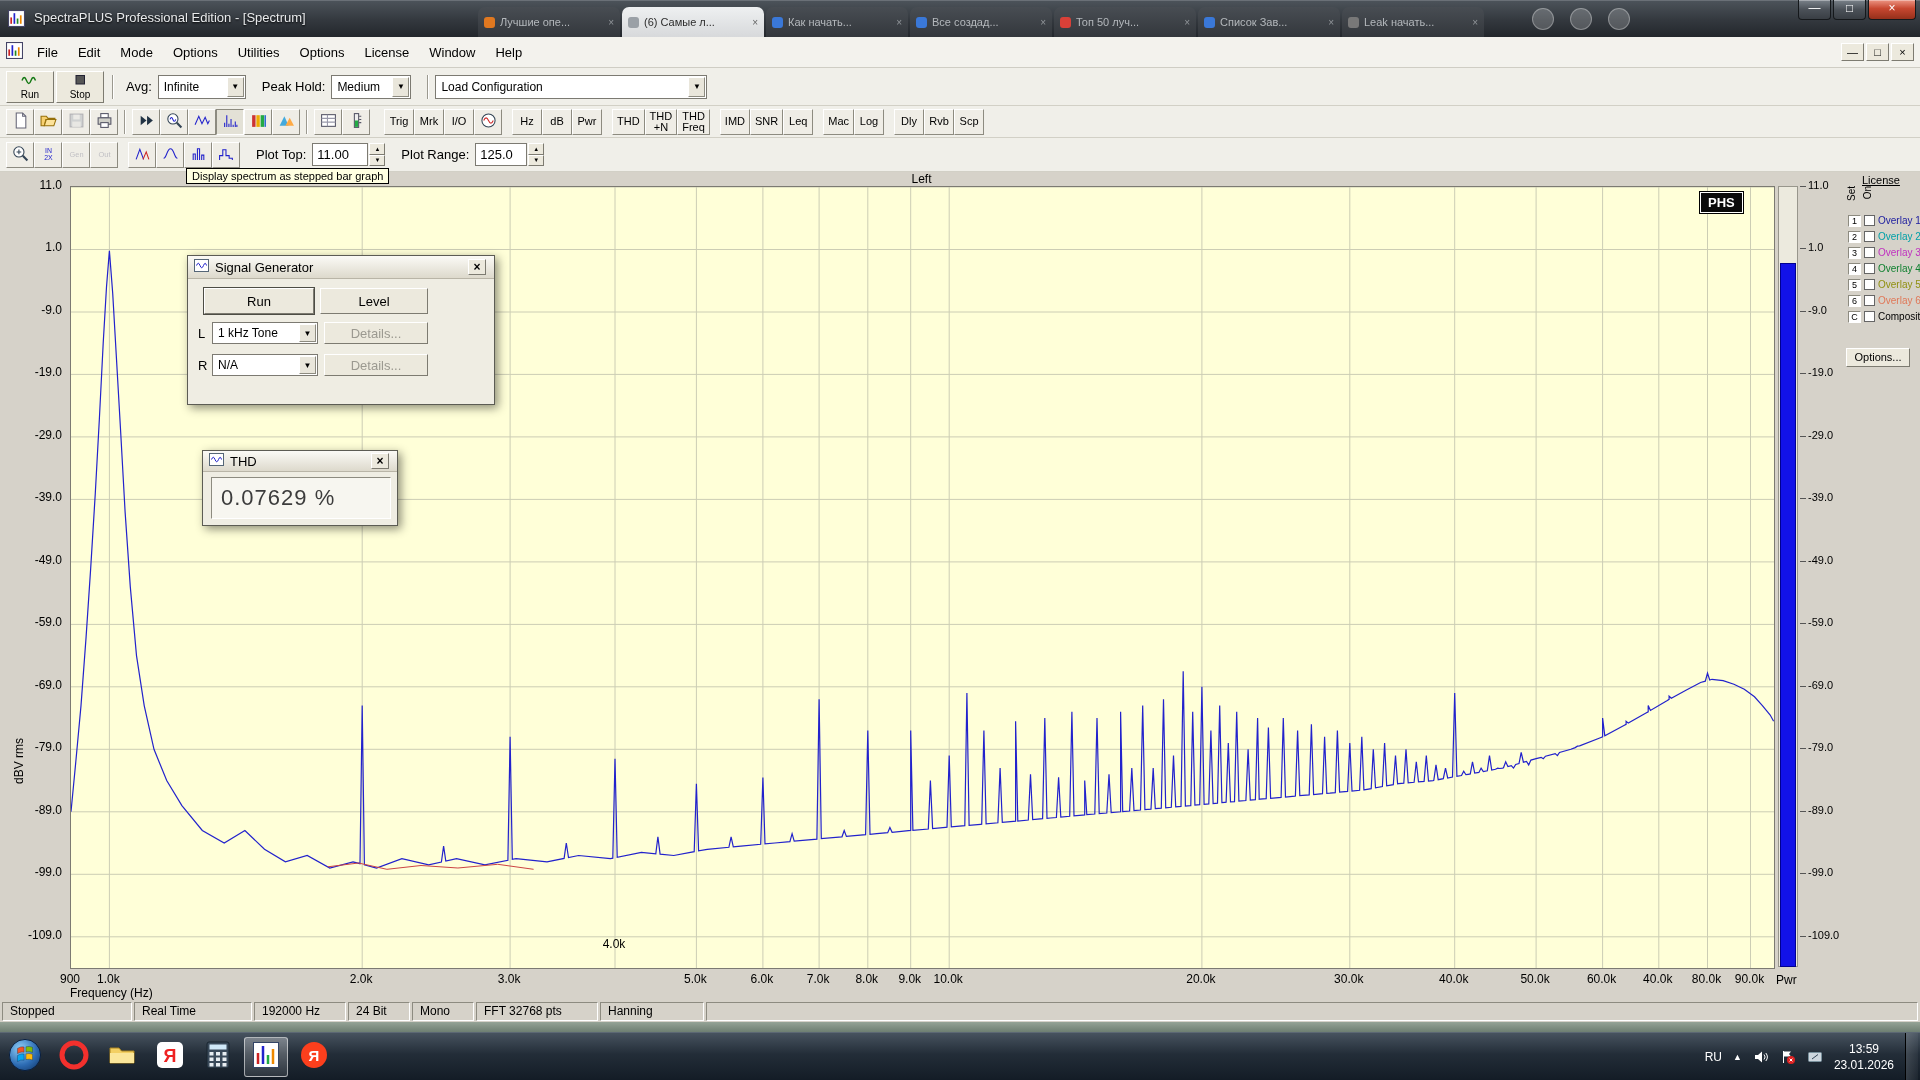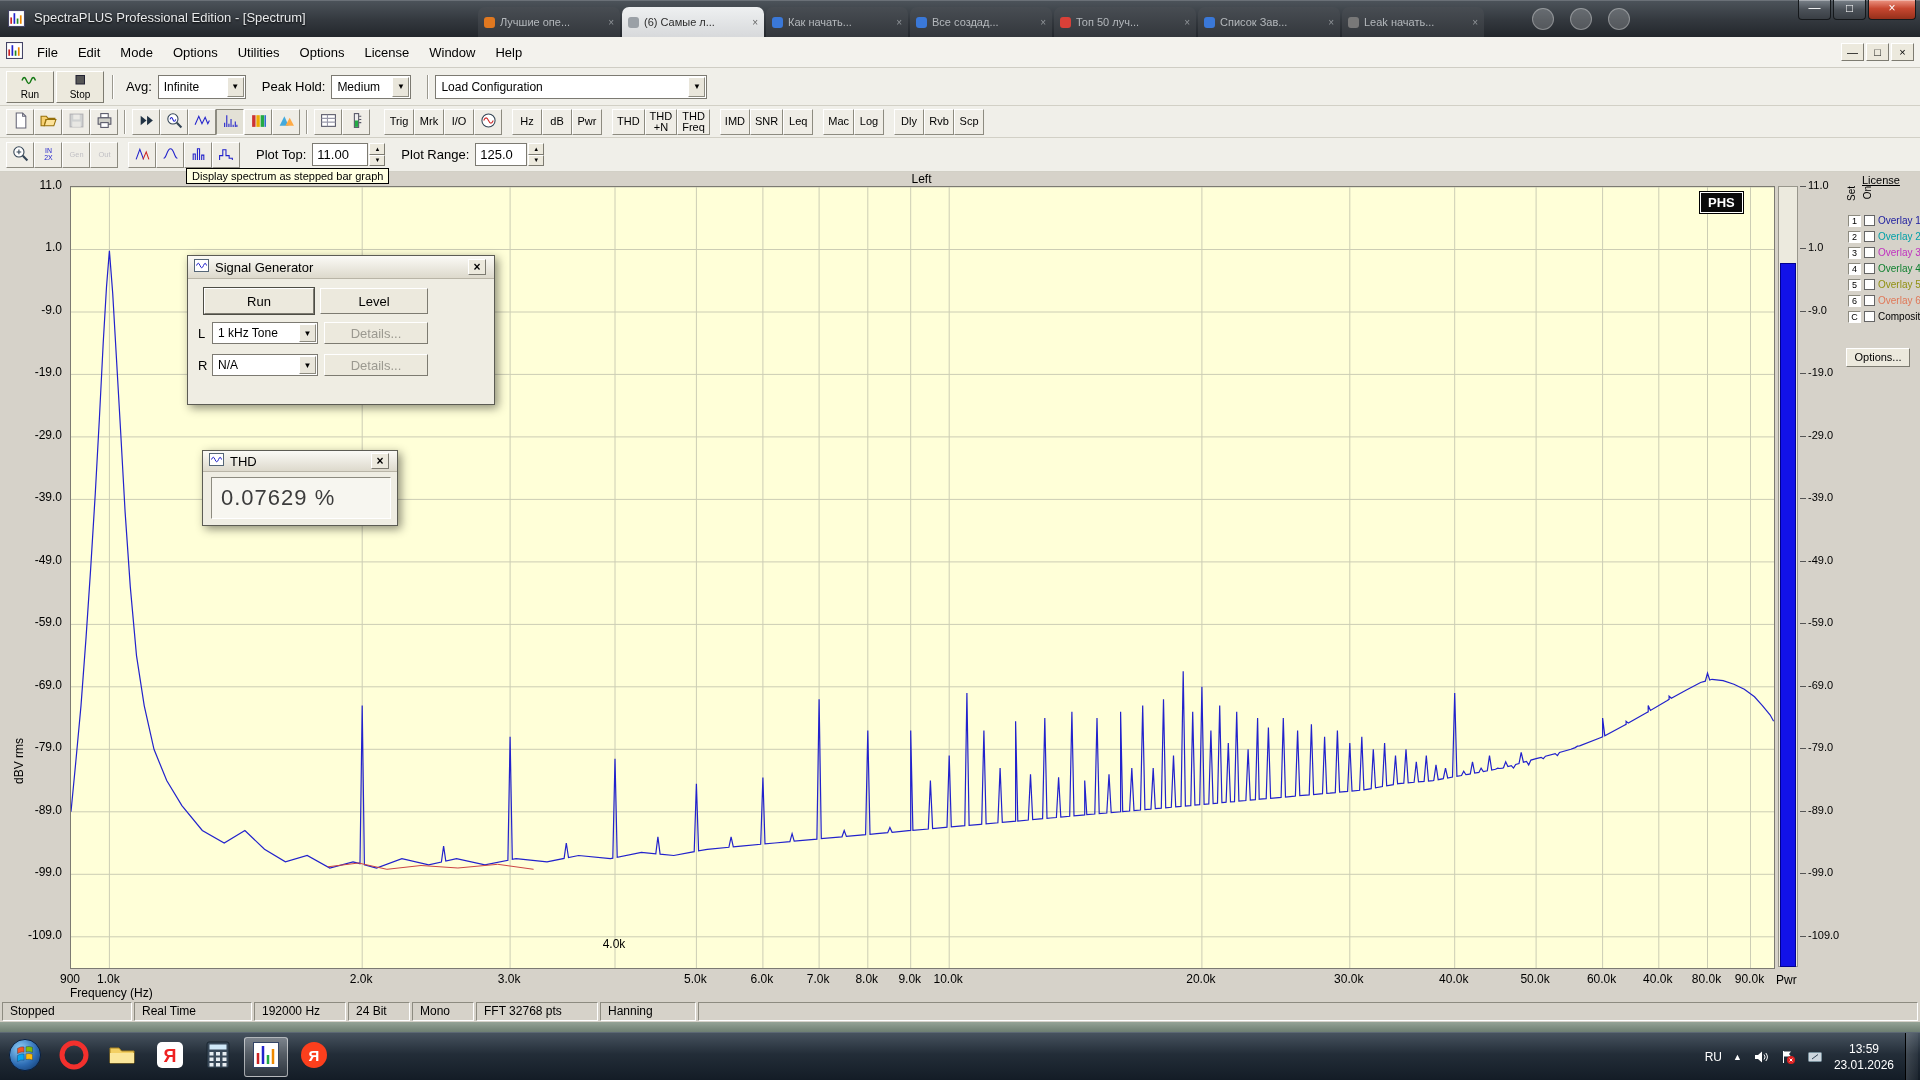--- a/index.html
+++ b/index.html
@@ -564,21 +564,21 @@
       <div style="position: absolute; top: 800px; transform: translateX(-50%); font-size: 12px; left: 1749.46px;">90.0k</div>
     </div>
 
   <div id="statusbar">
       <div class="seg" style="width: 130px;">Stopped</div>
       <div class="seg" style="width: 118px;">Real Time</div>
       <div class="seg" style="width: 92px;">192000 Hz</div>
       <div class="seg" style="width: 62px;">24 Bit</div>
       <div class="seg" style="width: 62px;">Mono</div>
       <div class="seg" style="width: 122px;">FFT 32768 pts</div>
-      <div class="seg" style="width: 96px;">Hanning</div>
+      <div class="seg" style="width: 104px;">Hanning</div>
       <div class="seg" style="flex: 1 1 0%;"></div>
     </div>
   <div id="deskgap"></div>
 
   <div id="taskbar">
     <div id="orb">
         <span><svg width="34" height="34" viewBox="0 0 36 36">
             <defs>
               <radialGradient id="orbg" cx="0.35" cy="0.3" r="0.95">
                 <stop offset="0" stop-color="#8fd0f8"></stop>

